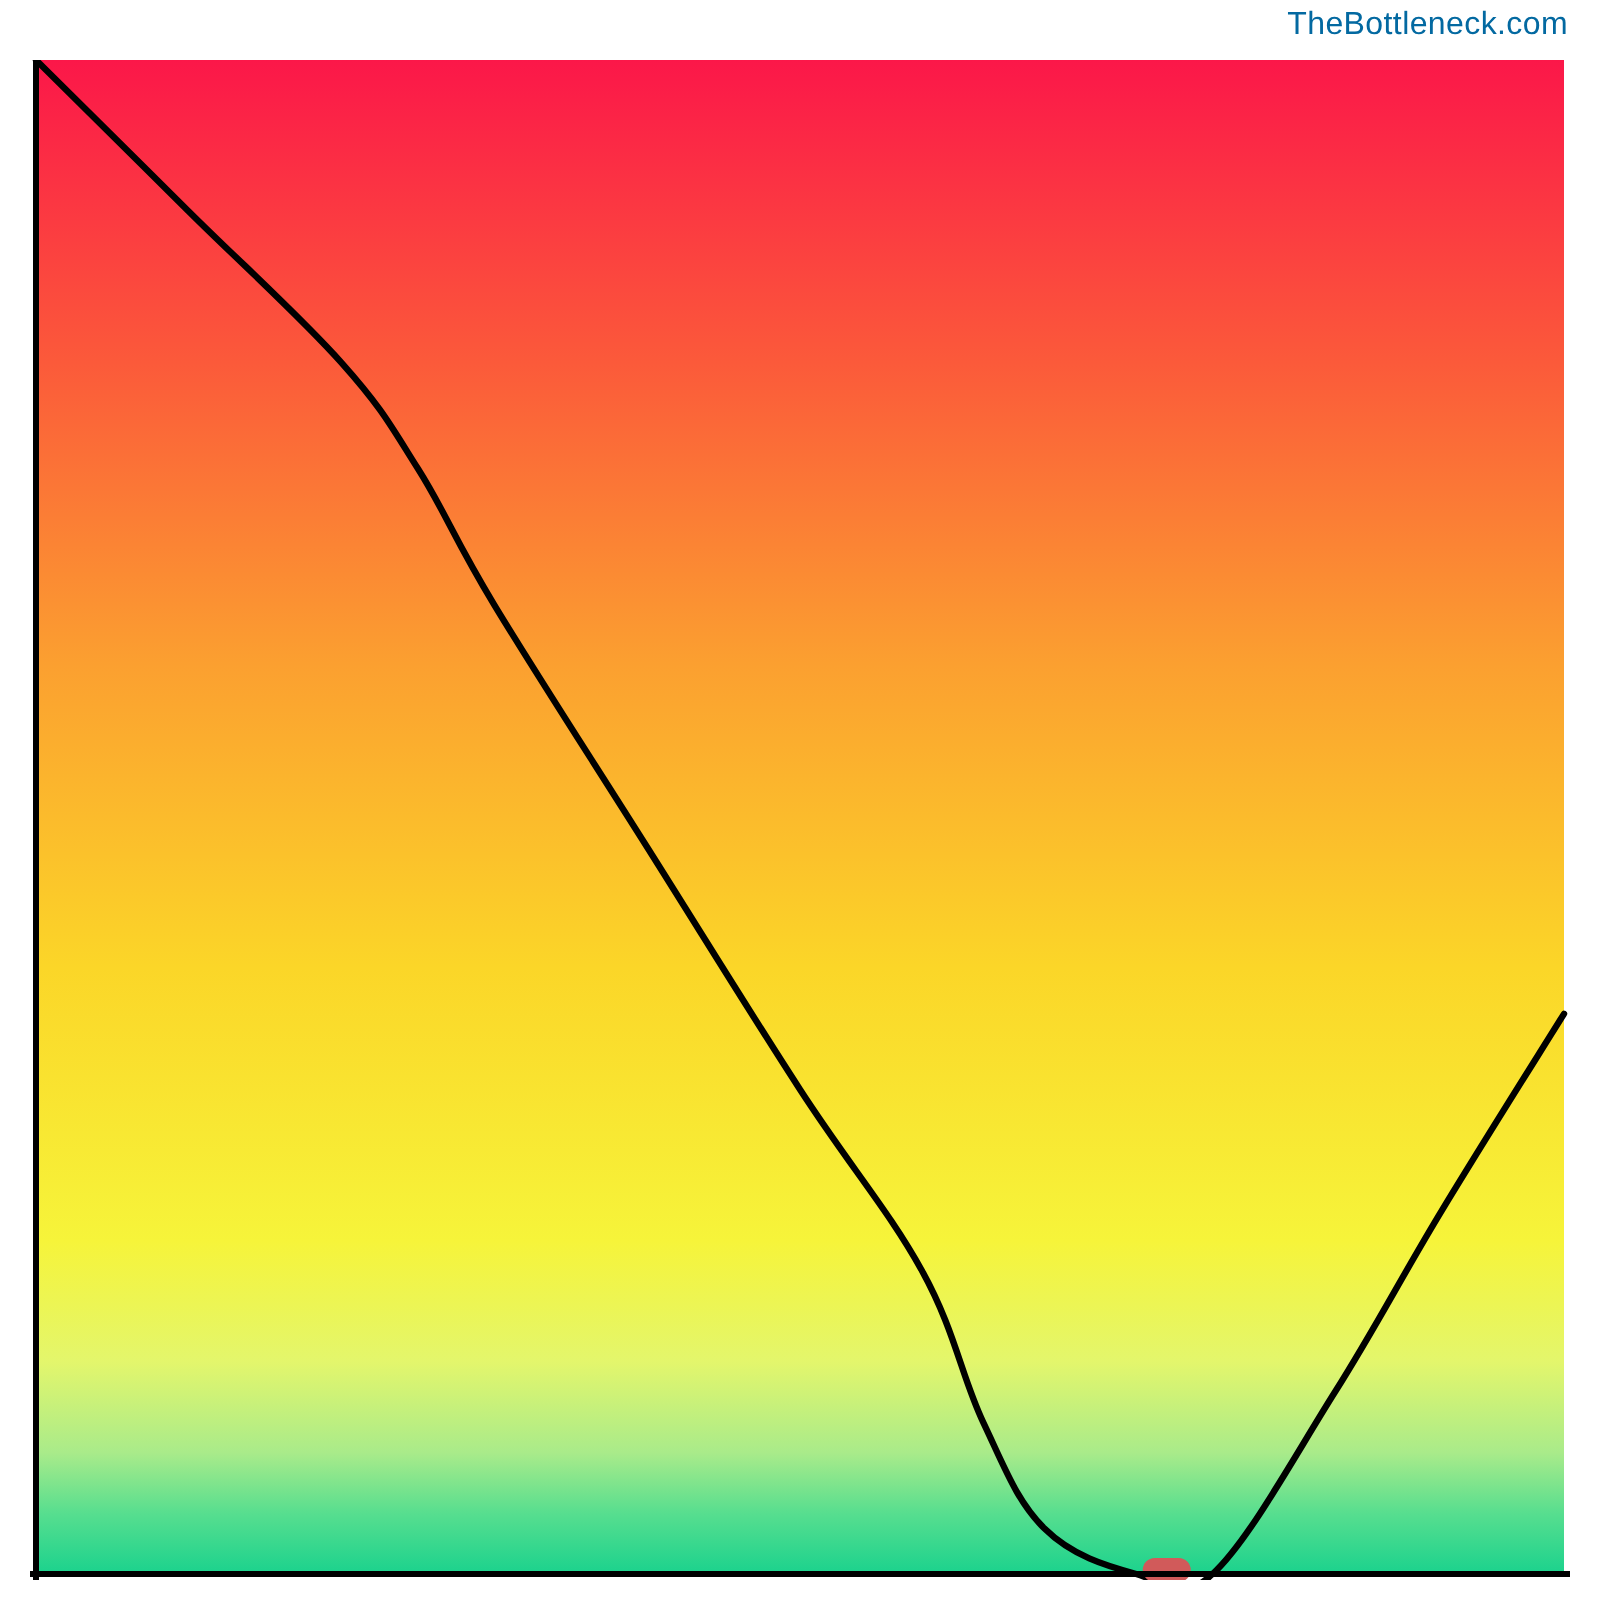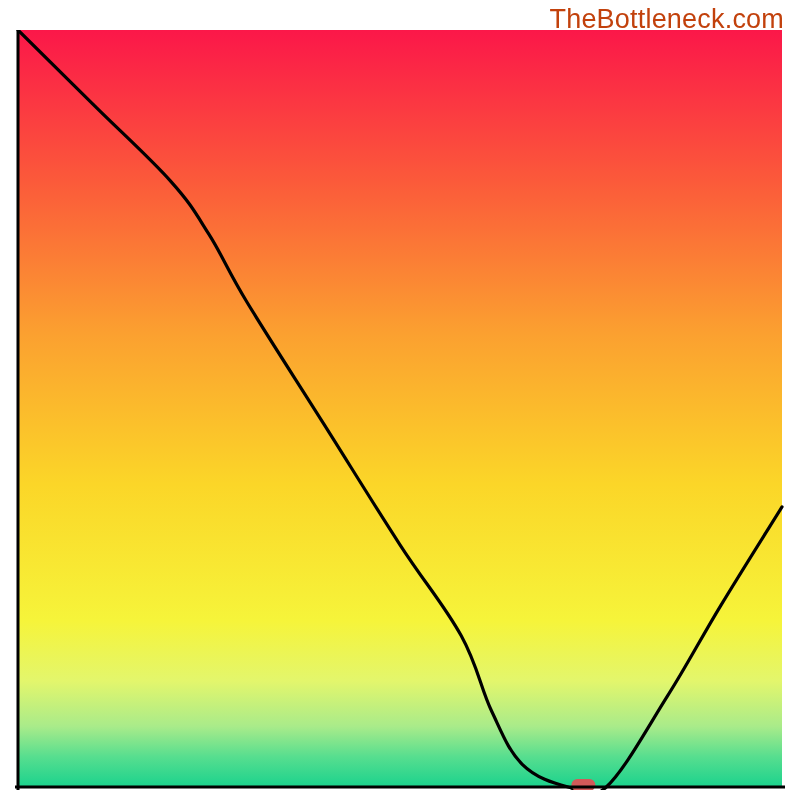--- a/index.html
+++ b/index.html
@@ -9,22 +9,22 @@
     height: 800px;
     background: #ffffff;
     font-family: Arial, Helvetica, sans-serif;
     overflow: hidden;
     position: relative;
   }
   .watermark {
     position: absolute;
     top: 4px;
     right: 16px;
-    font-size: 27px;
-    color: #c2410c;
+    font-size: 16px;
+    color: #0369a1;
     font-weight: 400;
     letter-spacing: 0.2px;
     z-index: 10;
   }
   .plot-wrap {
     position: absolute;
     left: 15px;
     top: 30px;
     width: 770px;
     height: 760px;

